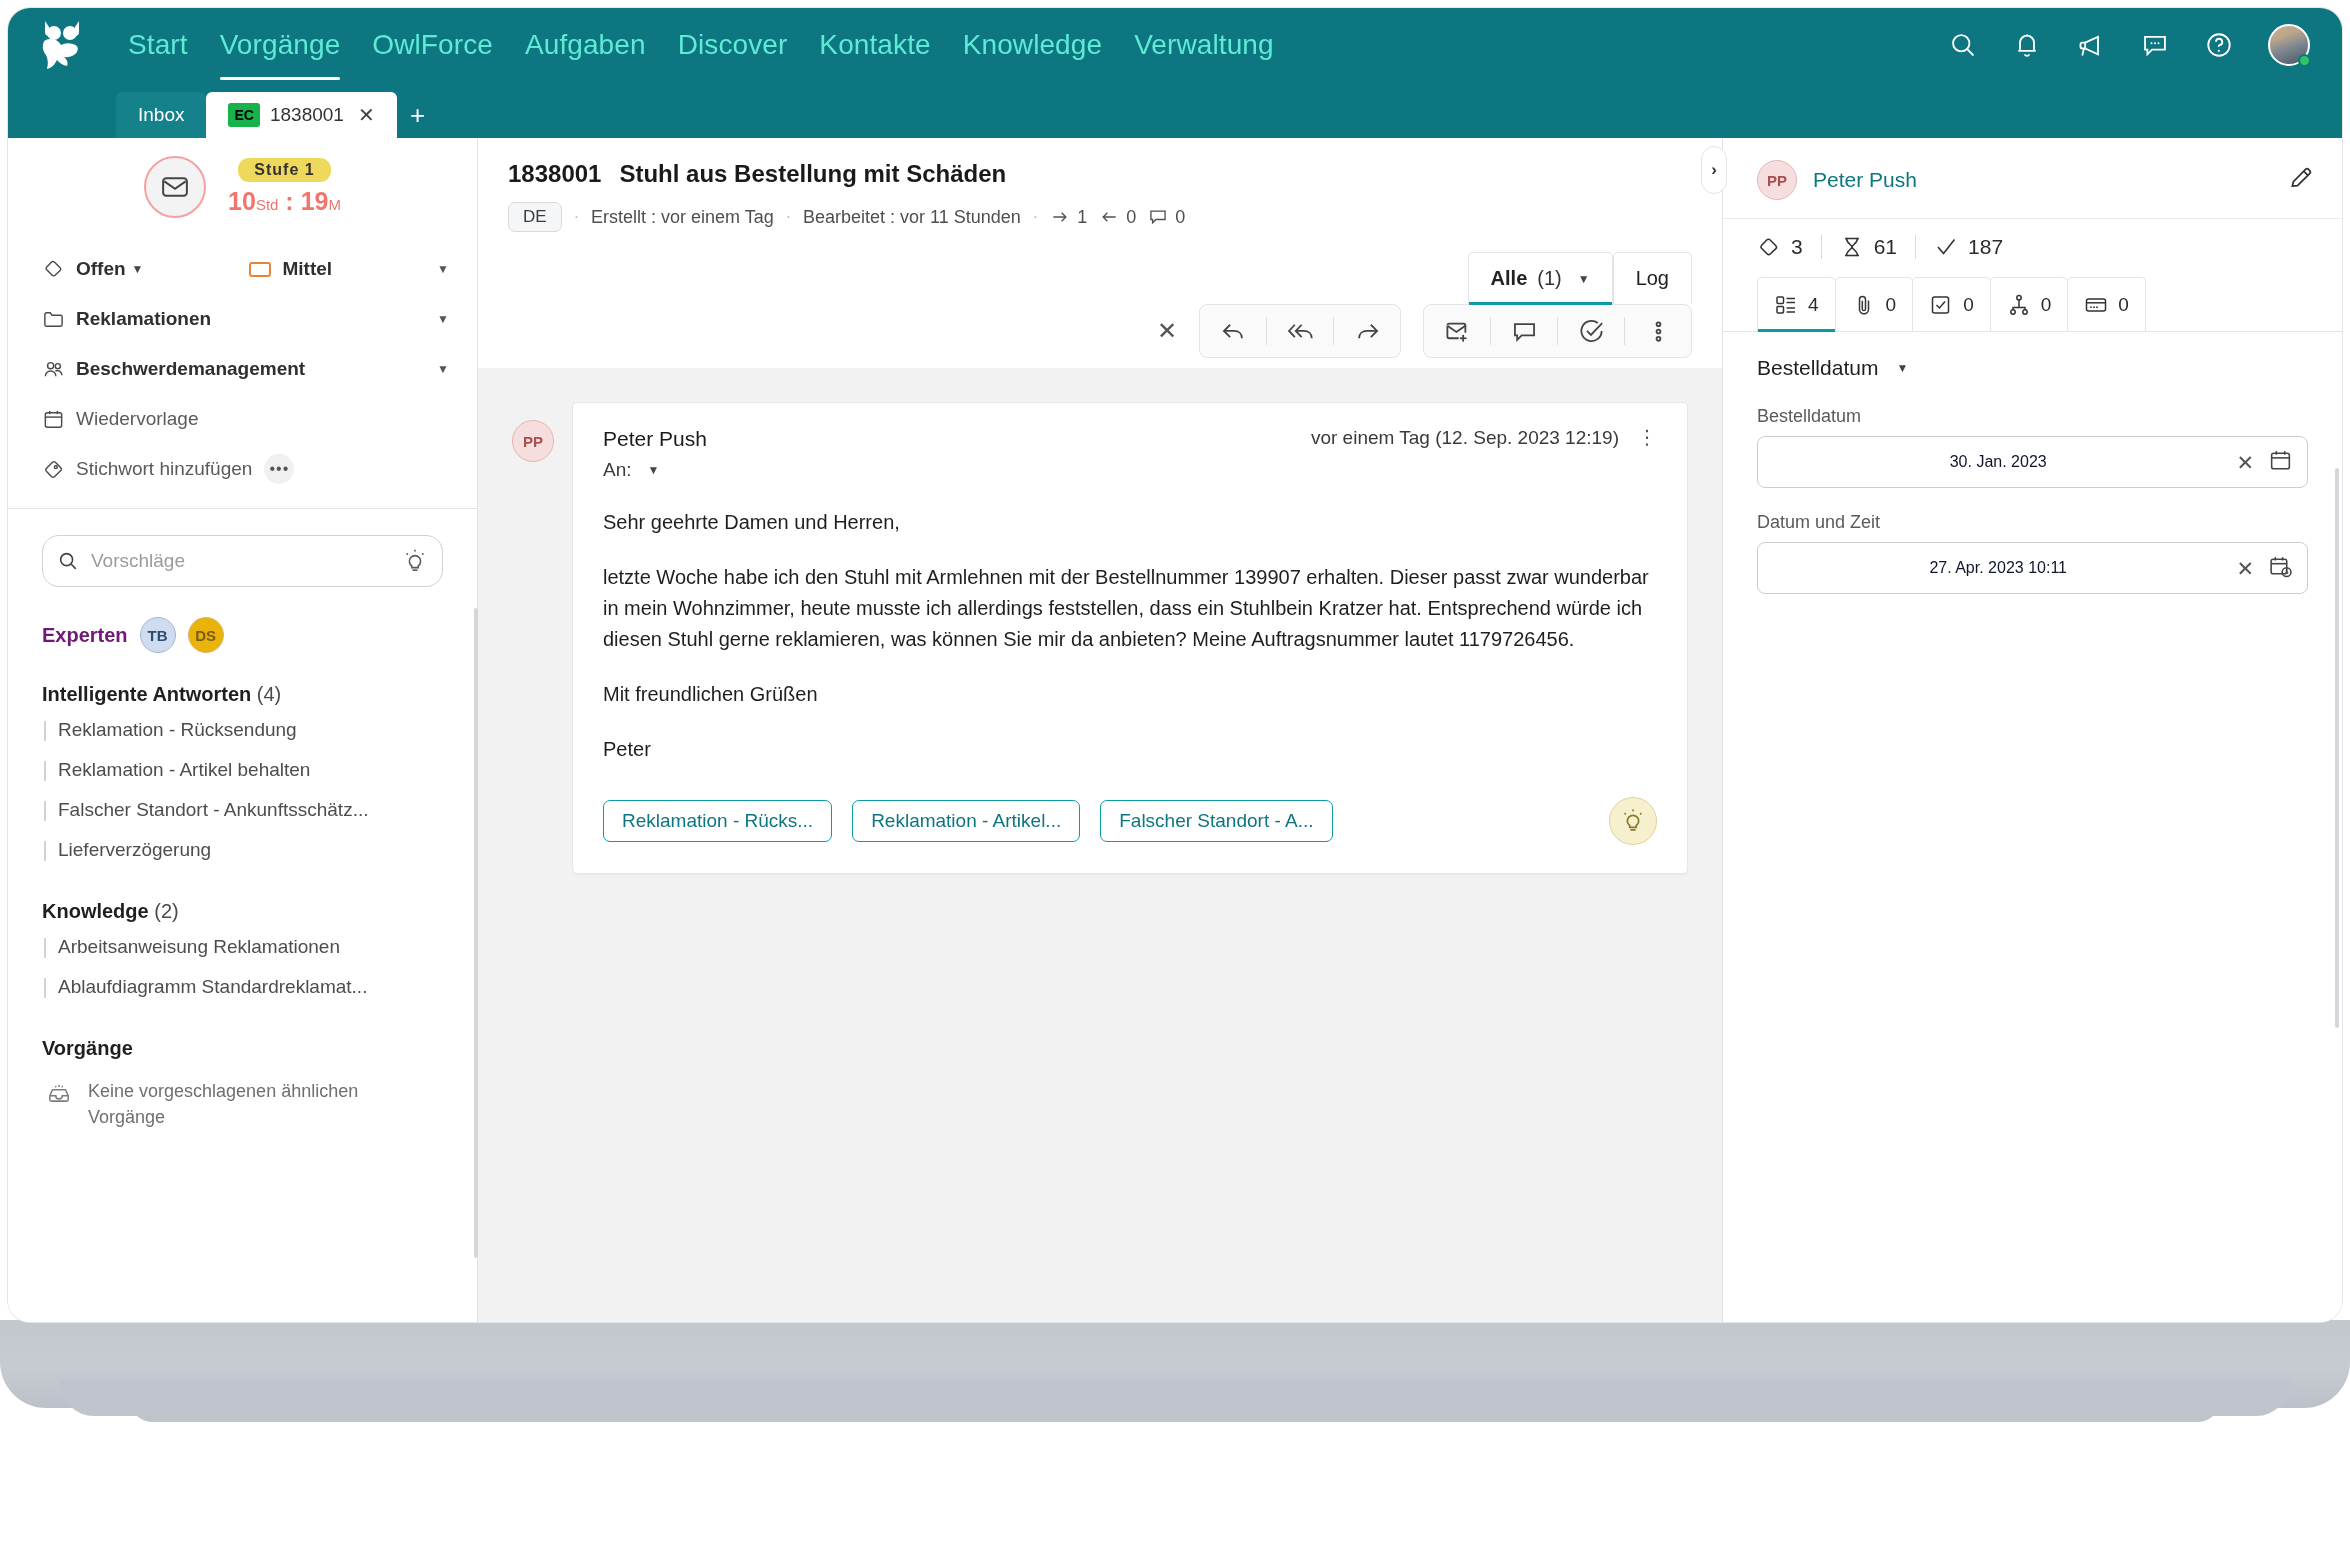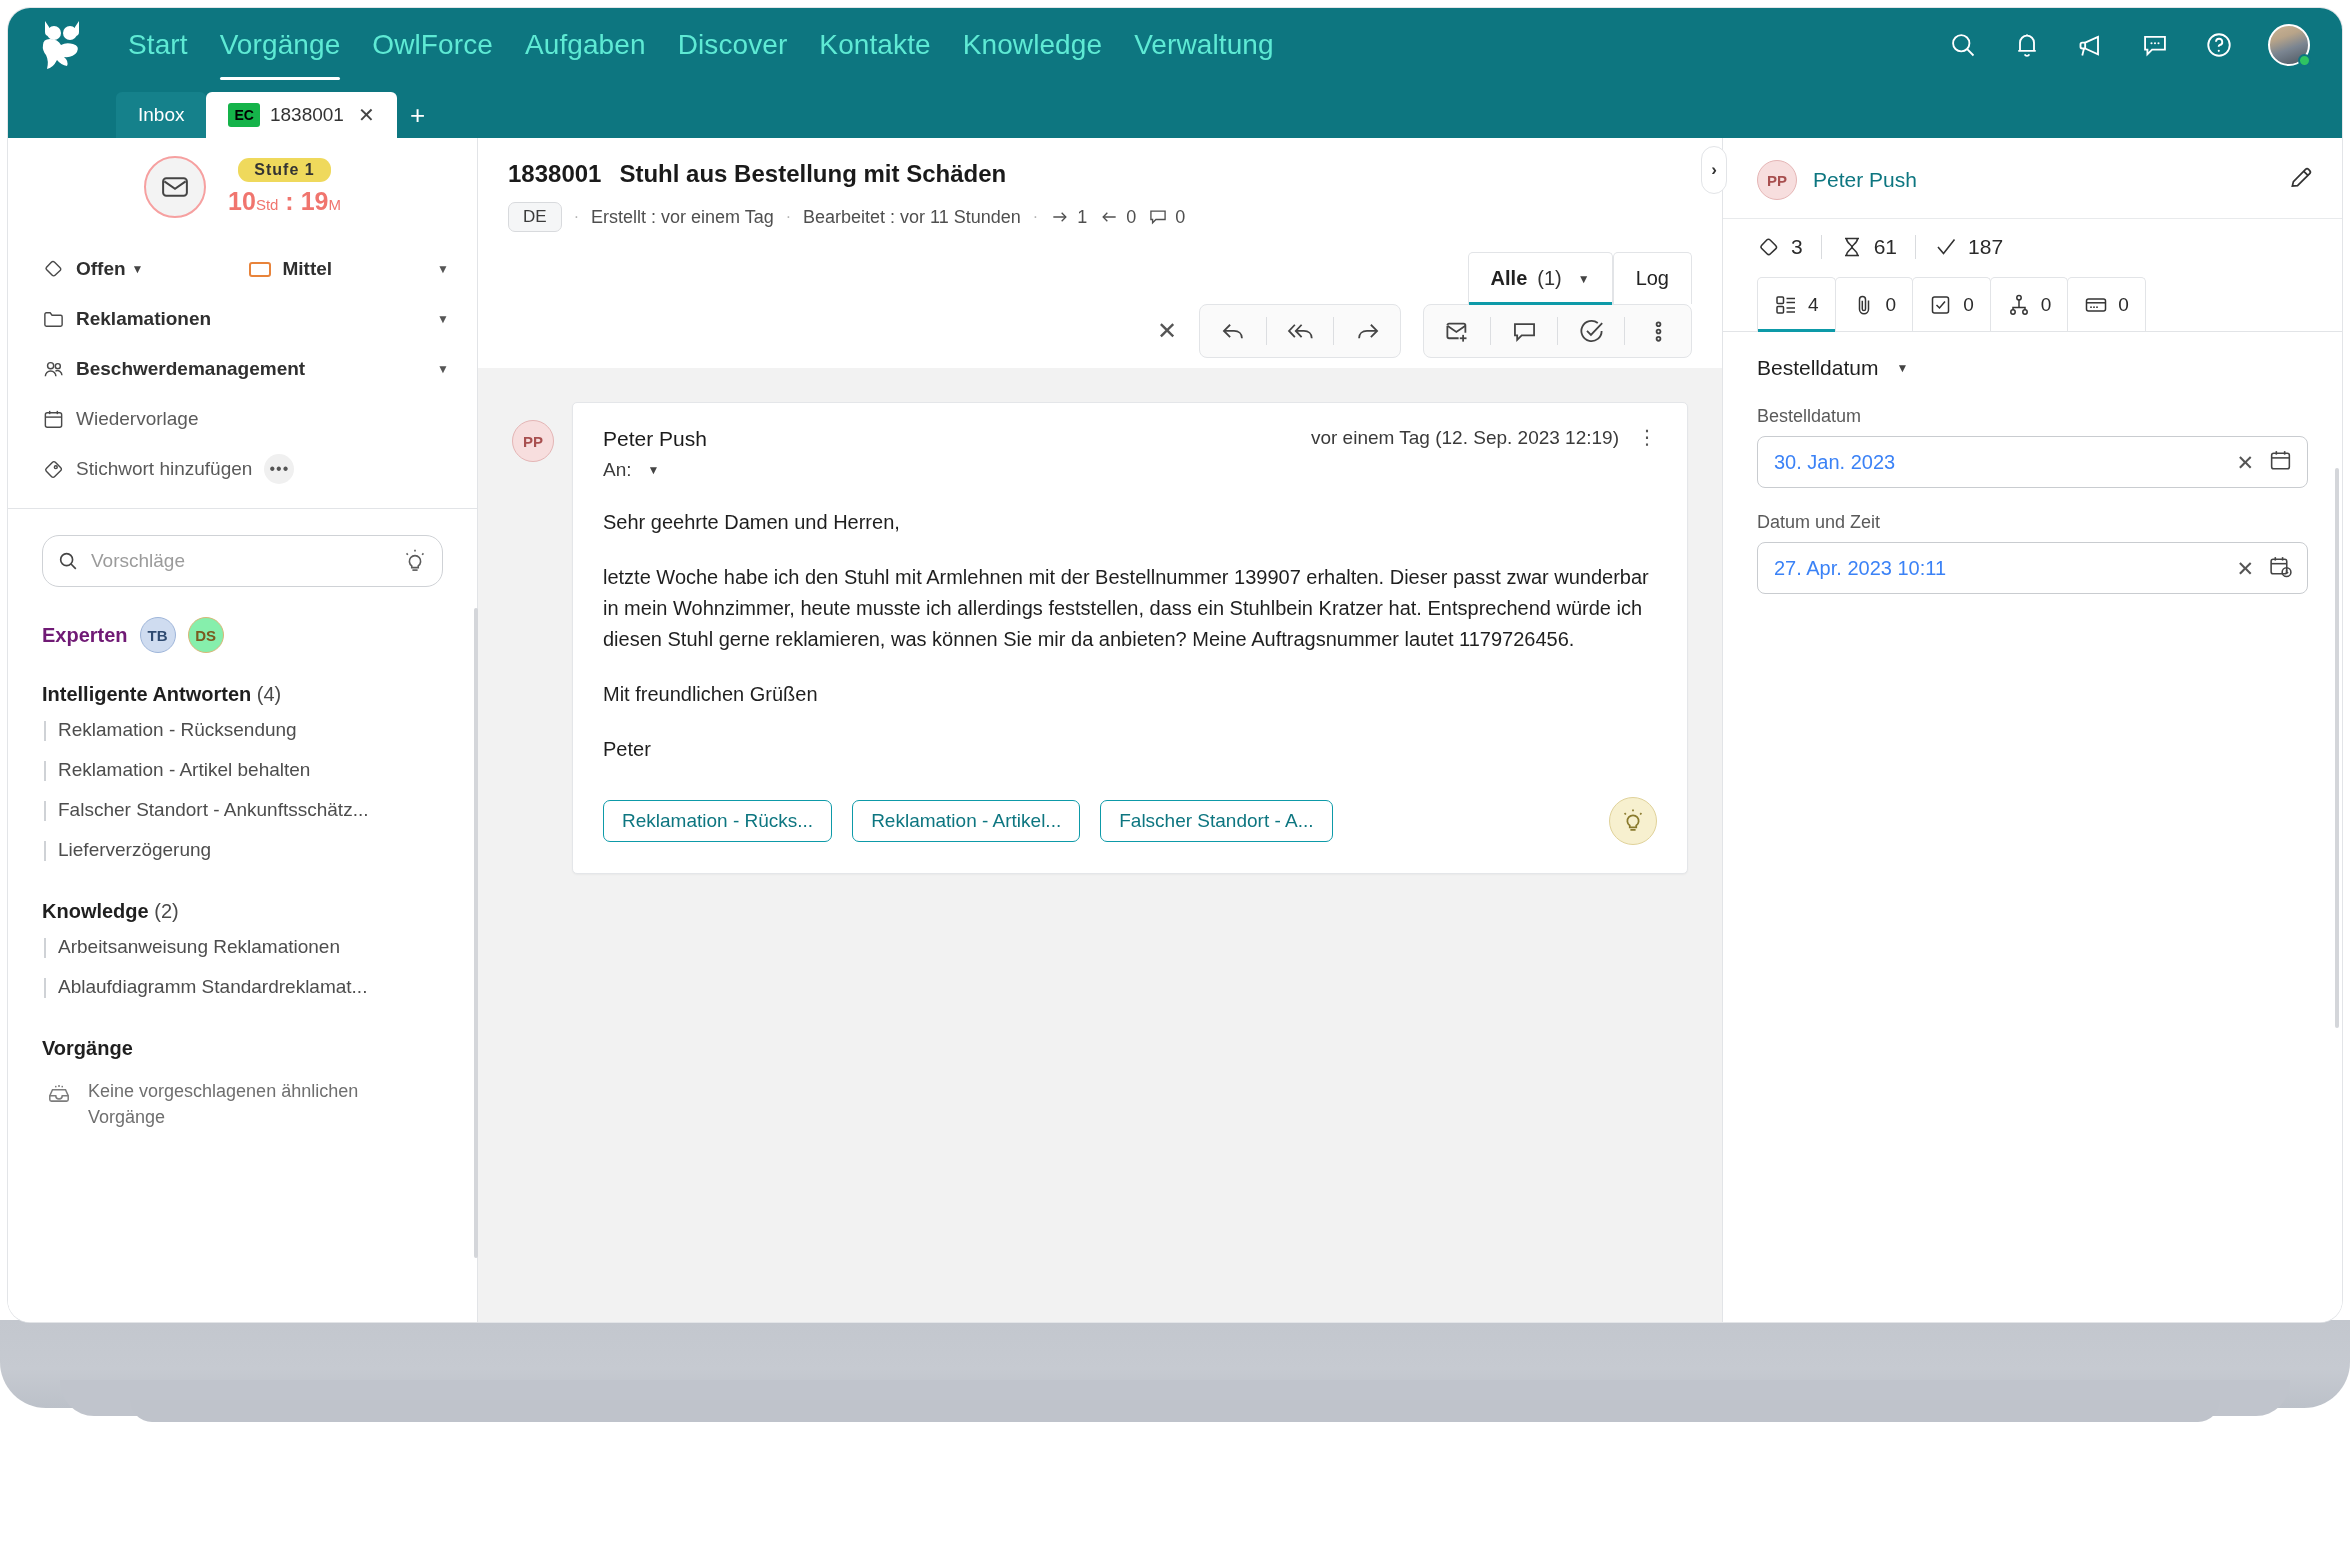--- a/index.html
+++ b/index.html
@@ -142,21 +142,21 @@
   .bulb { width: 26px; height: 26px; }
   .bulb svg { width: 26px; height: 26px; stroke: #5b5b5b; fill: none; stroke-width: 1.5; }
 
   .experts-row { display: flex; align-items: center; gap: 14px; padding: 30px 34px 0; }
   .experts-label { font-size: 20px; font-weight: bold; color: #701a75; }
   .ex-av {
     width: 36px; height: 36px; border-radius: 50%; display: flex; align-items: center;
     justify-content: center; font-size: 15px; font-weight: bold; margin-left: -2px;
   }
   .ex-tb { background: #cfdcf0; border: 1.5px solid #9fb6da; color: #2e4a70; }
-  .ex-ds { background: #86efac; border: 1.5px solid #d9b777; color: #7a5a1e; }
+  .ex-ds { background: #eab308; border: 1.5px solid #d9b777; color: #7a5a1e; }
 
   .sect-title { font-size: 20px; font-weight: bold; color: #1f1f1f; padding: 30px 34px 4px; }
   .sect-title .cnt { font-weight: normal; color: #4a4a4a; }
   .sug-item {
     font-size: 19px; color: #4d4d4d; padding: 9px 34px 9px 50px; position: relative; cursor: pointer;
   }
   .sug-item::before {
     content: ""; position: absolute; left: 36px; top: 11px; width: 2px; height: 20px; background: #cfd2d6;
   }
   .no-vorg { display: flex; gap: 16px; padding: 14px 34px 0 38px; align-items: flex-start; }
@@ -275,21 +275,21 @@
 
   .rp-group { padding: 24px 34px 0; }
   .group-title { font-size: 21px; color: #1f1f1f; display: flex; align-items: center; gap: 12px; cursor: pointer; }
   .rp-fields { padding: 26px 34px 0; }
   .fld { margin-bottom: 24px; }
   .fld-label { font-size: 18px; color: #5a5a5a; margin-bottom: 9px; }
   .fld-input {
     height: 52px; border: 1px solid #c9ccd0; border-radius: 8px; display: flex;
     align-items: center; padding: 0 14px 0 16px; gap: 14px; background: #ffffff;
   }
-  .fld-input .val { flex: 1; font-size: 20px; color: #3b82f6; }
+  .fld-input .val { flex: 1; font-size: 16px; color: #0f172a; text-align: center; }
   .fld-x { color: #555; font-size: 21px; cursor: pointer; line-height: 1; }
   .fld-ic svg { width: 25px; height: 25px; stroke: #444; fill: none; stroke-width: 1.5; }
   .rp-scroll {
     position: absolute; right: 3px; top: 330px; width: 4px; height: 560px;
     background: #d4d6da; border-radius: 2px;
   }
 </style>
 </head>
 <body>
 

